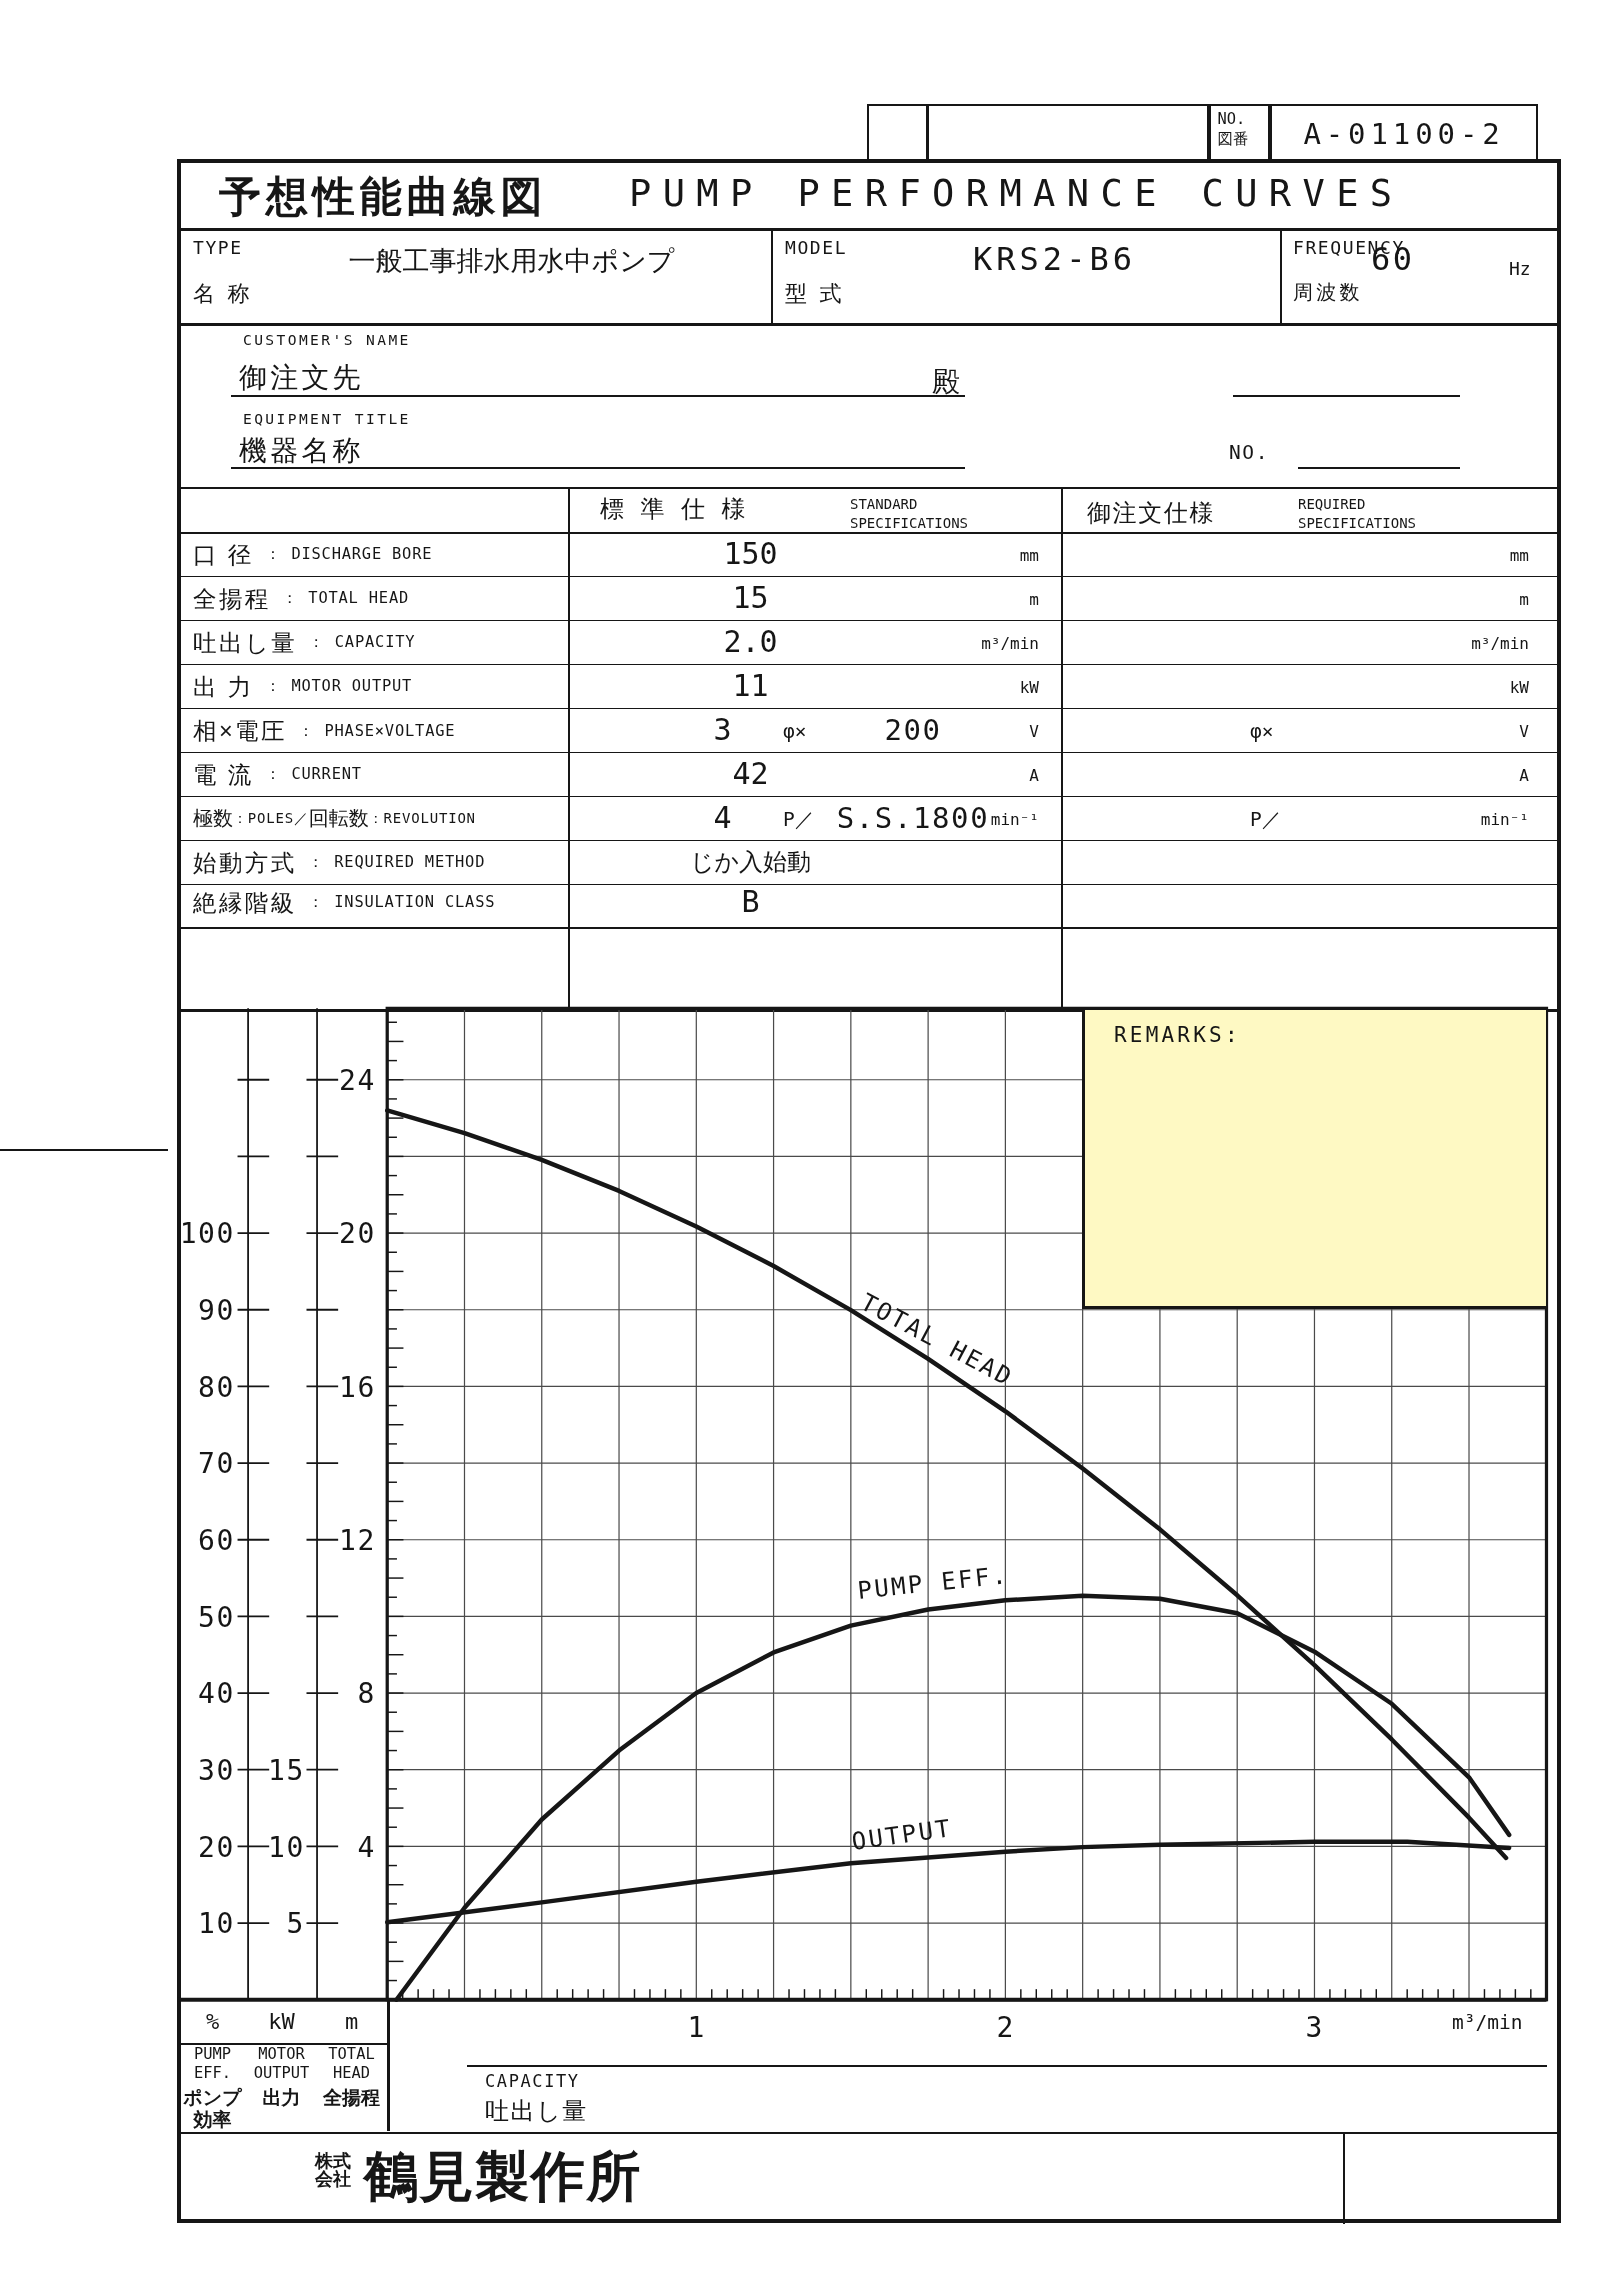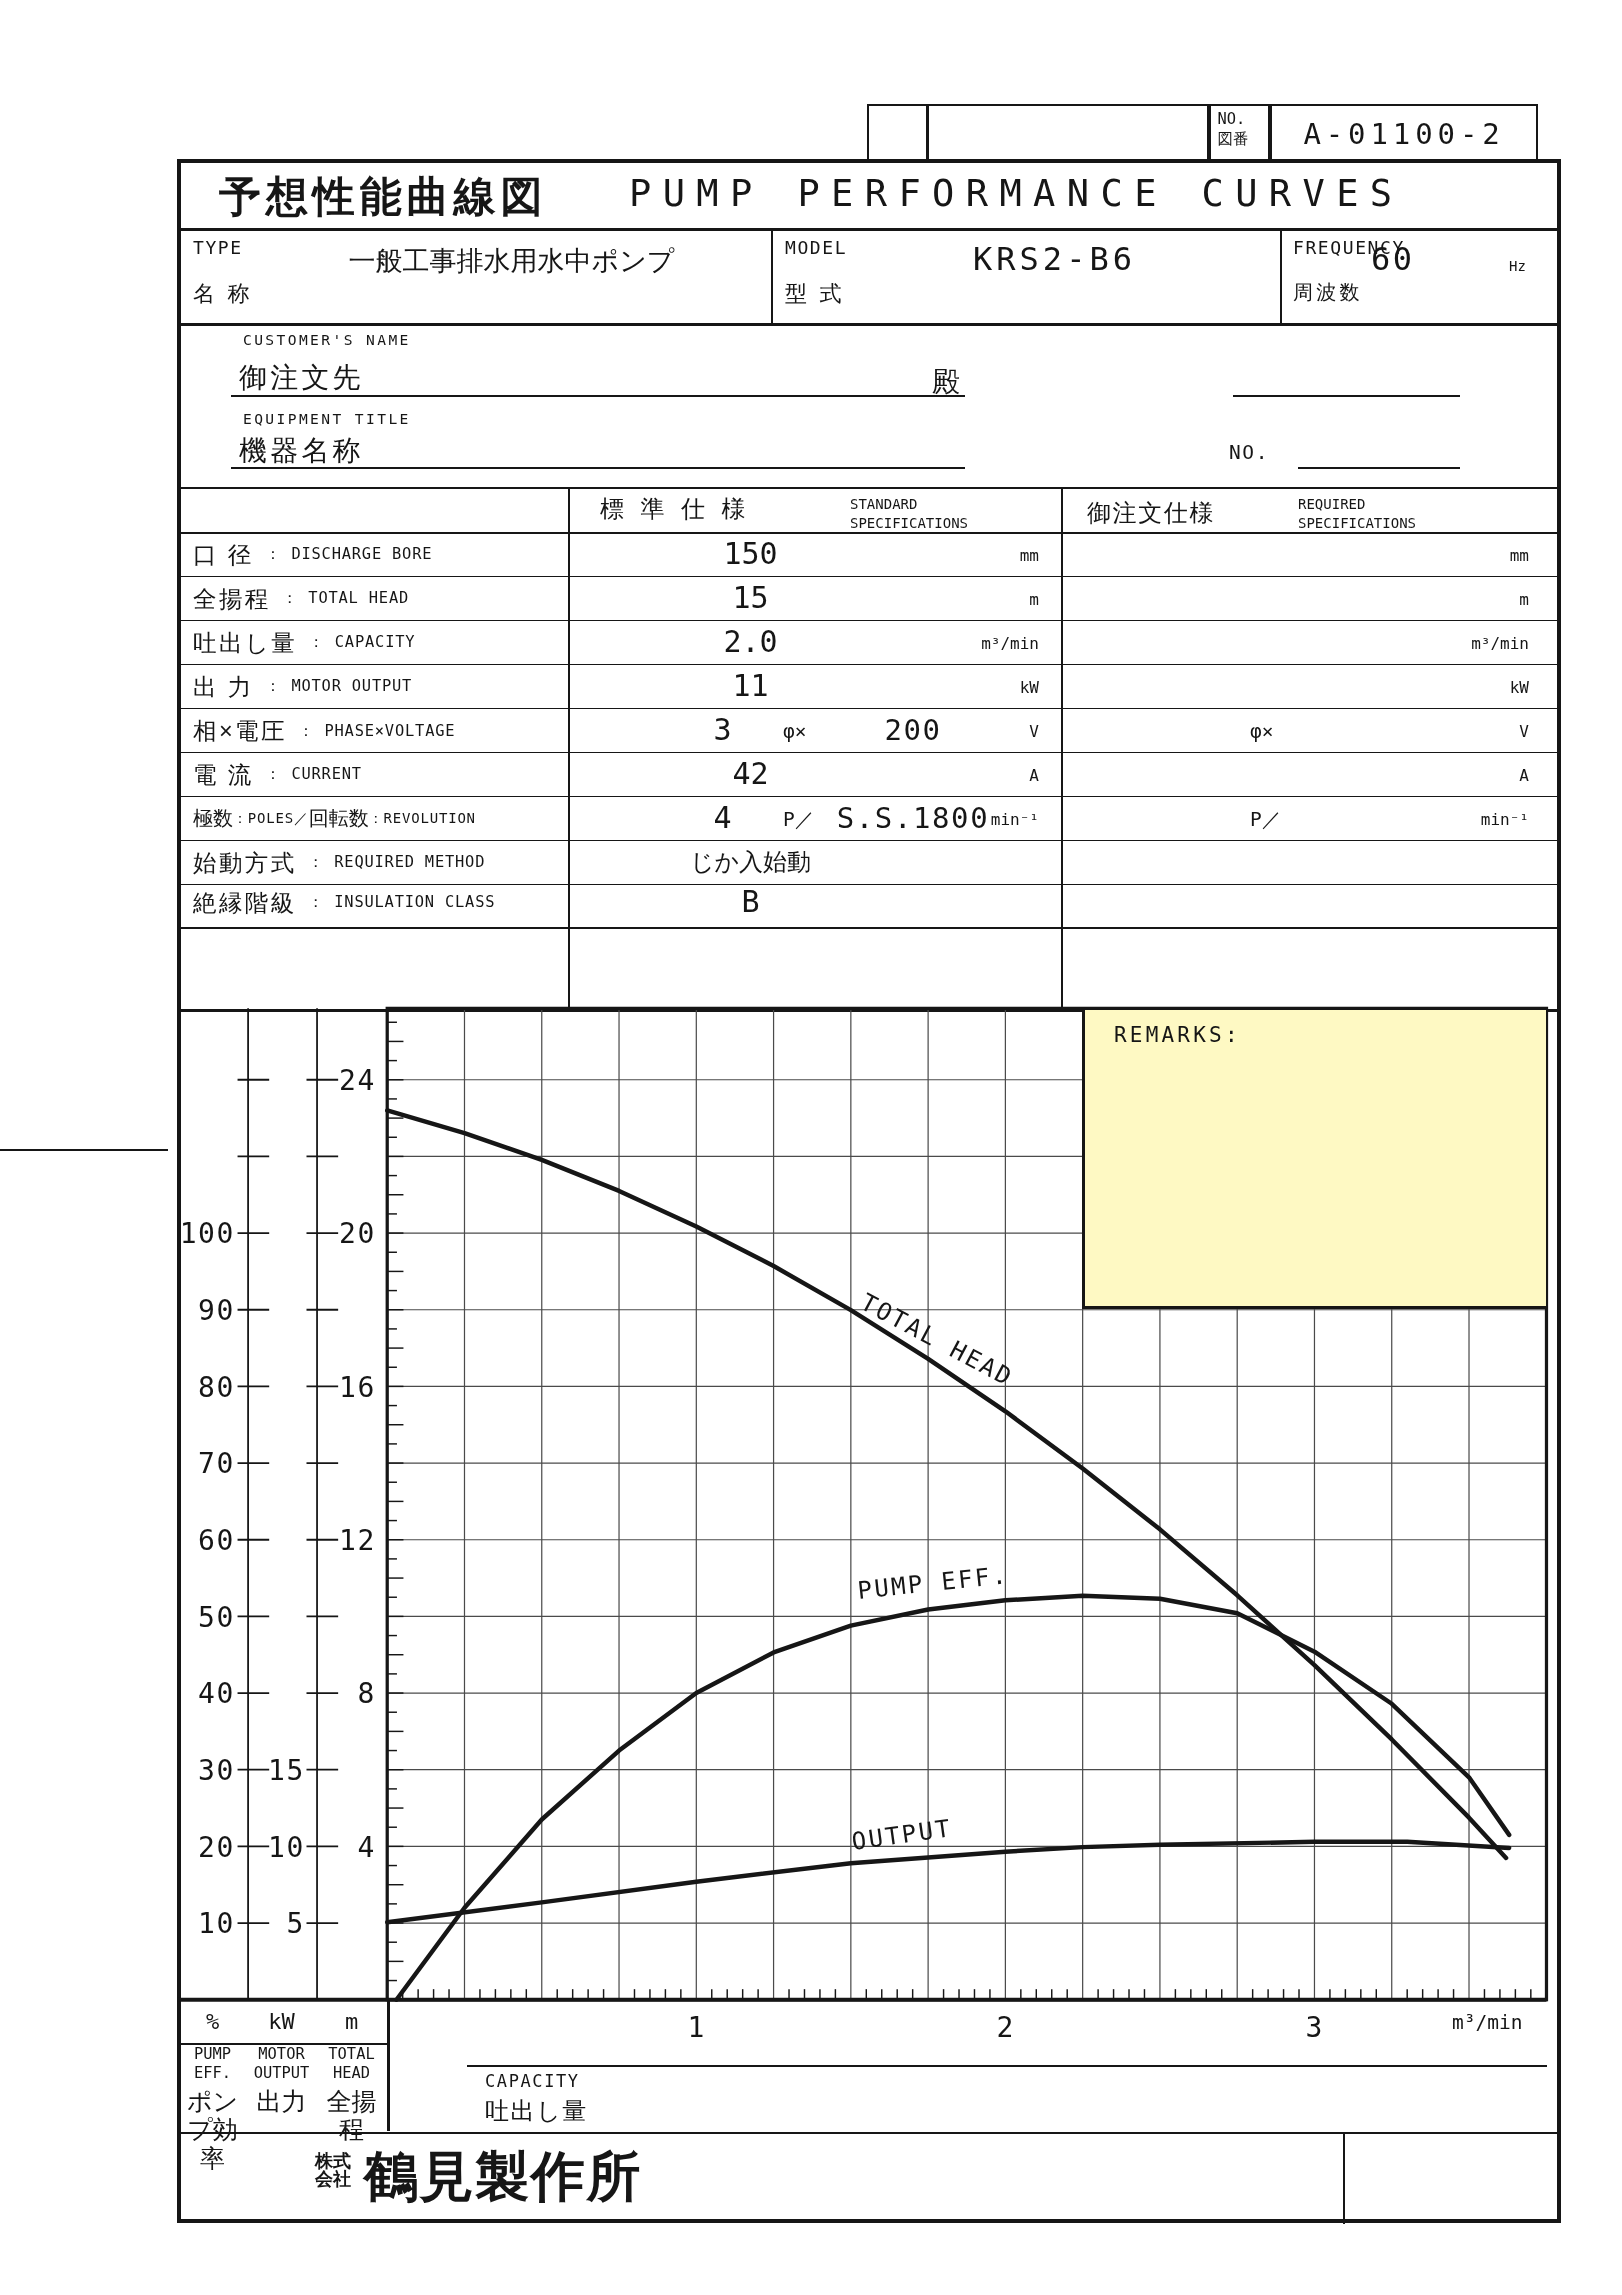--- a/index.html
+++ b/index.html
@@ -17,21 +17,21 @@
   .doc-border{left:177px;top:159px;width:1384px;height:2064px;border:4px solid #161616;box-sizing:border-box;}
   
   .title-jp{left:219px;top:169px;font-size:42px;font-weight:bold;letter-spacing:4.9px;}
   .title-en{left:629px;top:172px;font-size:37px;letter-spacing:11.4px;}
   
   .lab-sm{font-size:18px;letter-spacing:1.6px;}
   .lab-jp{font-size:22px;letter-spacing:3.2px;}
   .type-val{left:341px;top:243px;width:341px;text-align:center;font-size:27px;}
   .model-val{left:884px;top:240px;width:341px;text-align:center;font-size:32px;letter-spacing:4px;}
   .freq-val{left:1371px;top:240px;font-size:32px;letter-spacing:2.4px;}
-  .freq-unit{left:1509px;top:258px;font-size:14px;}
+  .freq-unit{left:1509px;top:258px;font-size:18px;}
   
   .tiny-lab{font-size:14.6px;letter-spacing:2.4px;}
   .big-jp{font-size:28px;letter-spacing:3.2px;}
   
   .spec-row{position:absolute;left:177px;width:1384px;border-top:1.6px solid #161616;box-sizing:border-box;}
   .row-label{position:absolute;left:16px;top:0;height:100%;display:flex;align-items:center;white-space:nowrap;}
   .row-label .jp{font-size:23.5px;letter-spacing:2.4px;margin-right:11.4px;}
   .row-label .en{font-size:15.4px;letter-spacing:0.8px;font-family:"DejaVu Sans Mono","Liberation Mono",monospace;}
   .compact .jp{font-size:20px;margin-right:0;letter-spacing:0;}
   .compact .en{font-size:14px;}
@@ -48,21 +48,21 @@
   .ax-lab{position:absolute;font-family:"DejaVu Sans Mono","Liberation Mono",monospace;font-size:28px;letter-spacing:1.6px;text-align:right;transform:translateY(-50%);}
   .x-lab{position:absolute;font-family:"DejaVu Sans Mono","Liberation Mono",monospace;font-size:28px;transform:translate(-50%,0);}
   .curve-lab{position:absolute;font-family:"DejaVu Sans Mono","Liberation Mono",monospace;font-size:24px;letter-spacing:2.4px;white-space:nowrap;transform-origin:center;}
   .remarks-box{position:absolute;left:1082px;top:1010px;width:464px;height:299px;background:#fef9c3;
                border-left:3.2px solid #161616;border-bottom:3.2px solid #161616;box-sizing:border-box;}
   .remarks-box span{display:block;margin:13px 0 0 29px;font-size:21px;letter-spacing:3.2px;font-family:"DejaVu Sans Mono","Liberation Mono",monospace;}
   
   .unit-cell{position:absolute;top:2000px;height:43px;display:flex;align-items:center;justify-content:center;font-size:22px;font-family:"DejaVu Sans Mono","Liberation Mono",monospace;}
   .name-cell{position:absolute;top:2045px;height:87px;text-align:center;}
   .name-cell .en{font-size:15.4px;line-height:1.25;font-family:"DejaVu Sans Mono","Liberation Mono",monospace;white-space:pre-line;}
-  .name-cell .jp{font-size:25px;line-height:1.15;margin-top:3.2px;}
+  .name-cell .jp{font-size:19px;line-height:1.15;margin-top:3.2px;font-weight:bold;}
   
   .f-prefix{left:315px;top:2152px;font-size:18px;line-height:1.0;font-weight:bold;}
   .f-company{left:364px;top:2141px;font-size:54px;font-weight:bold;font-family:"Liberation Serif","DejaVu Serif",serif;letter-spacing:1.6px;}
   .f-en{left:747px;top:2158px;font-size:32px;letter-spacing:6.5px;}
   svg{position:absolute;left:0;top:0;pointer-events:none;}
 </style>
 </head>
 <body>
 
 <div class="page">

